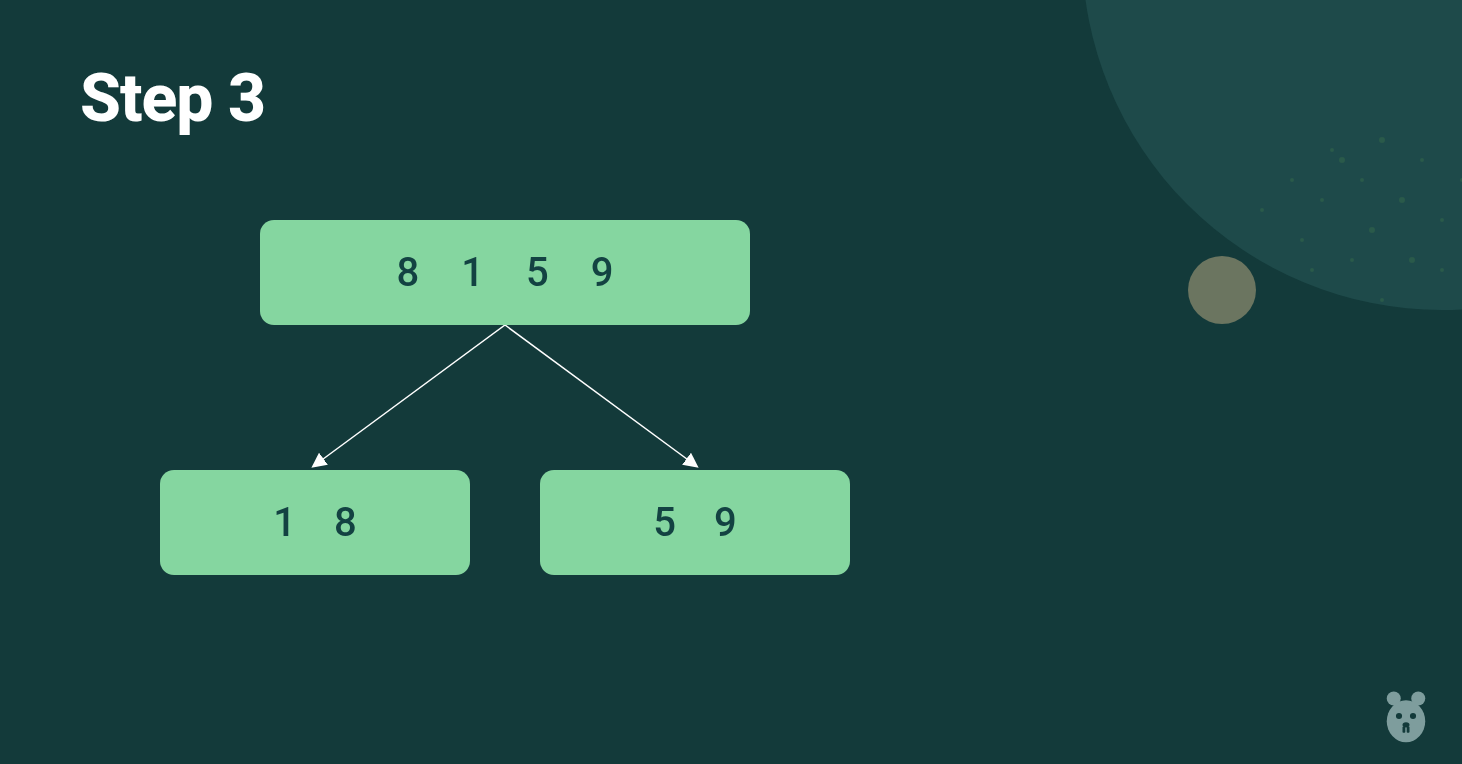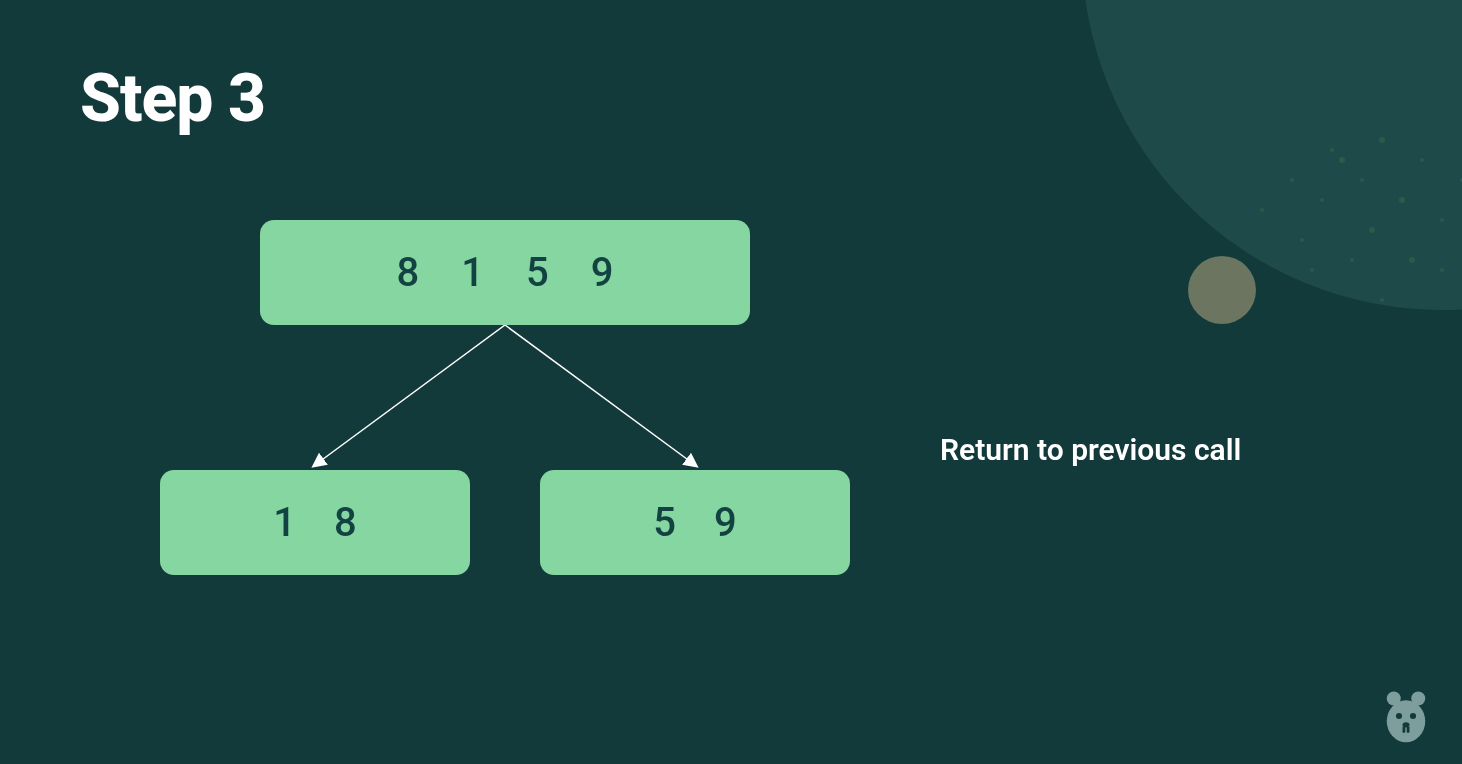--- a/index.html
+++ b/index.html
@@ -167,21 +167,20 @@
     <span>8</span>
   </div>
 
   <div class="box box-right">
     <span>5</span>
     <span>9</span>
   </div>
 </div>
 
 <div class="sidebar">
-  <p>Return to previous call</p>
 </div>
 
 <svg class="mascot" viewBox="0 0 64 64">
   <g fill="#8aa8a8">
     <circle cx="18" cy="12" r="8"></circle>
     <circle cx="46" cy="12" r="8"></circle>
     <ellipse cx="32" cy="38" rx="22" ry="24"></ellipse>
   </g>
   <g fill="#133a3a">
     <circle cx="24" cy="32" r="3.5"></circle>

